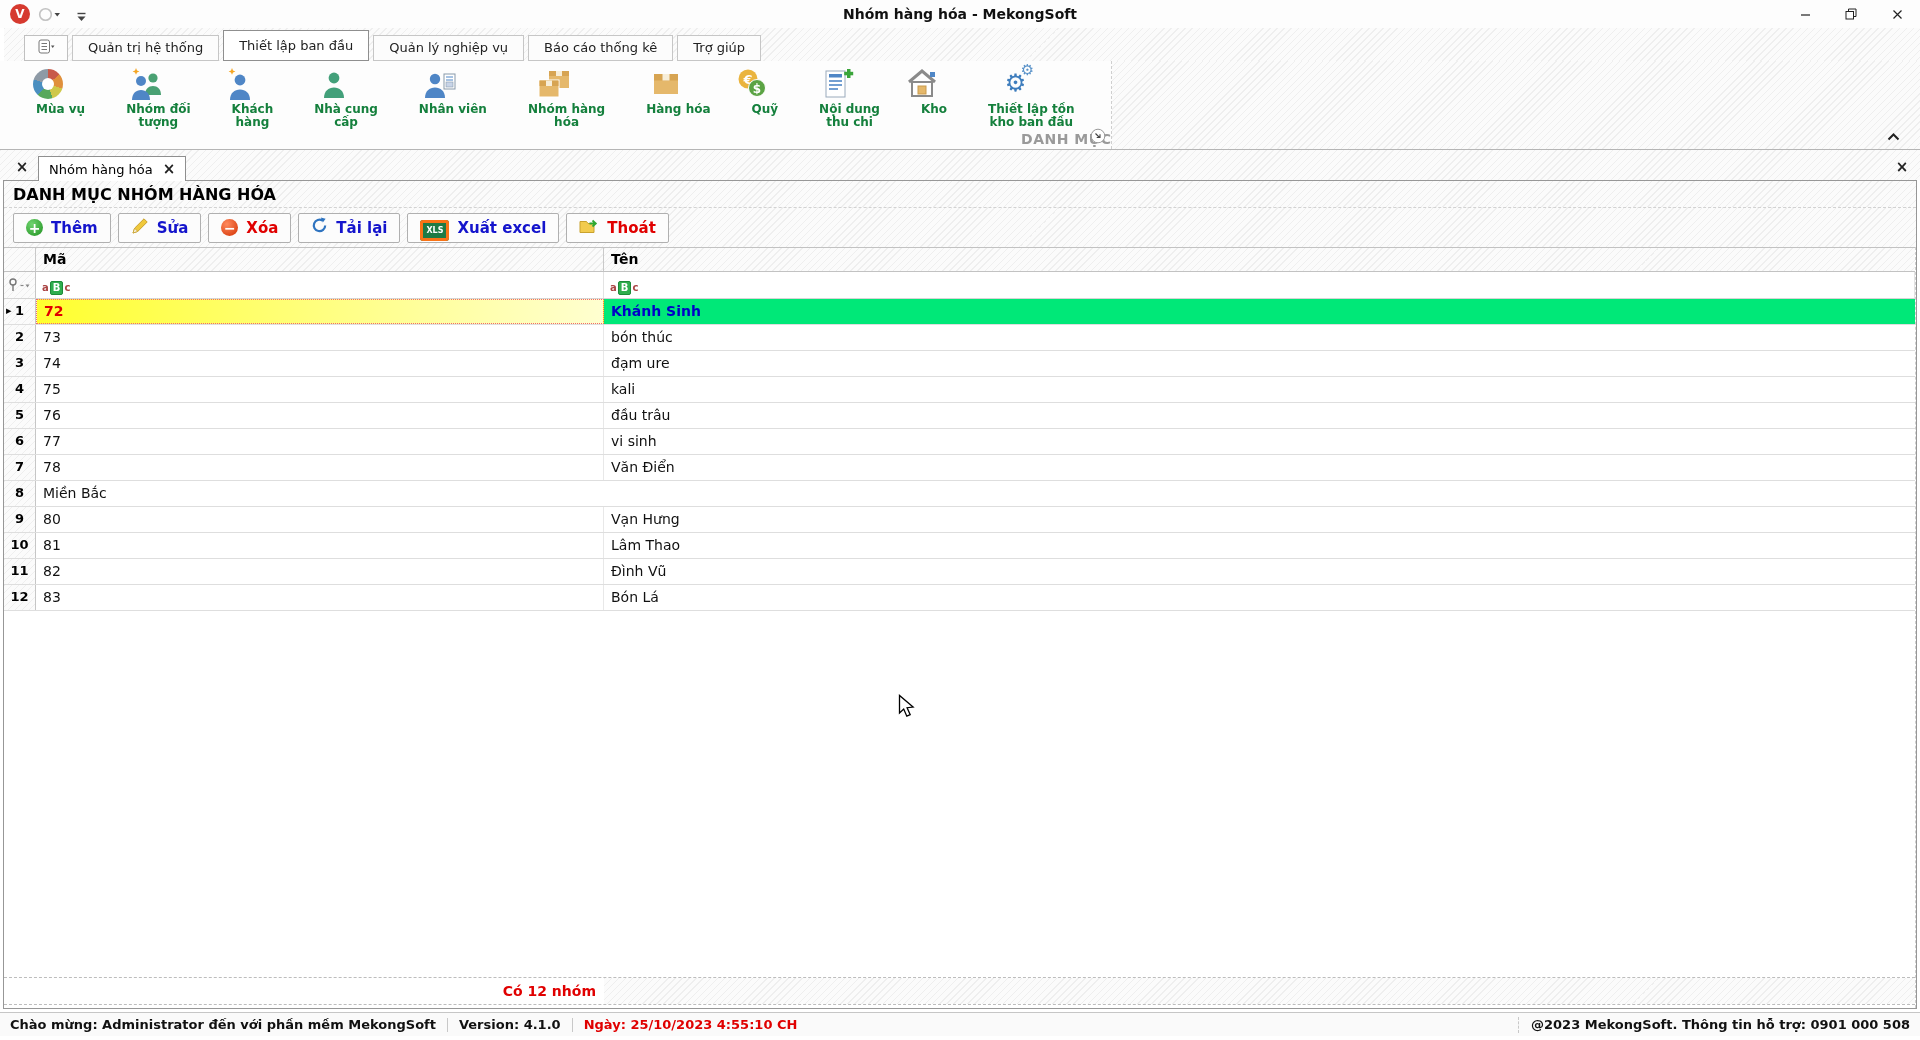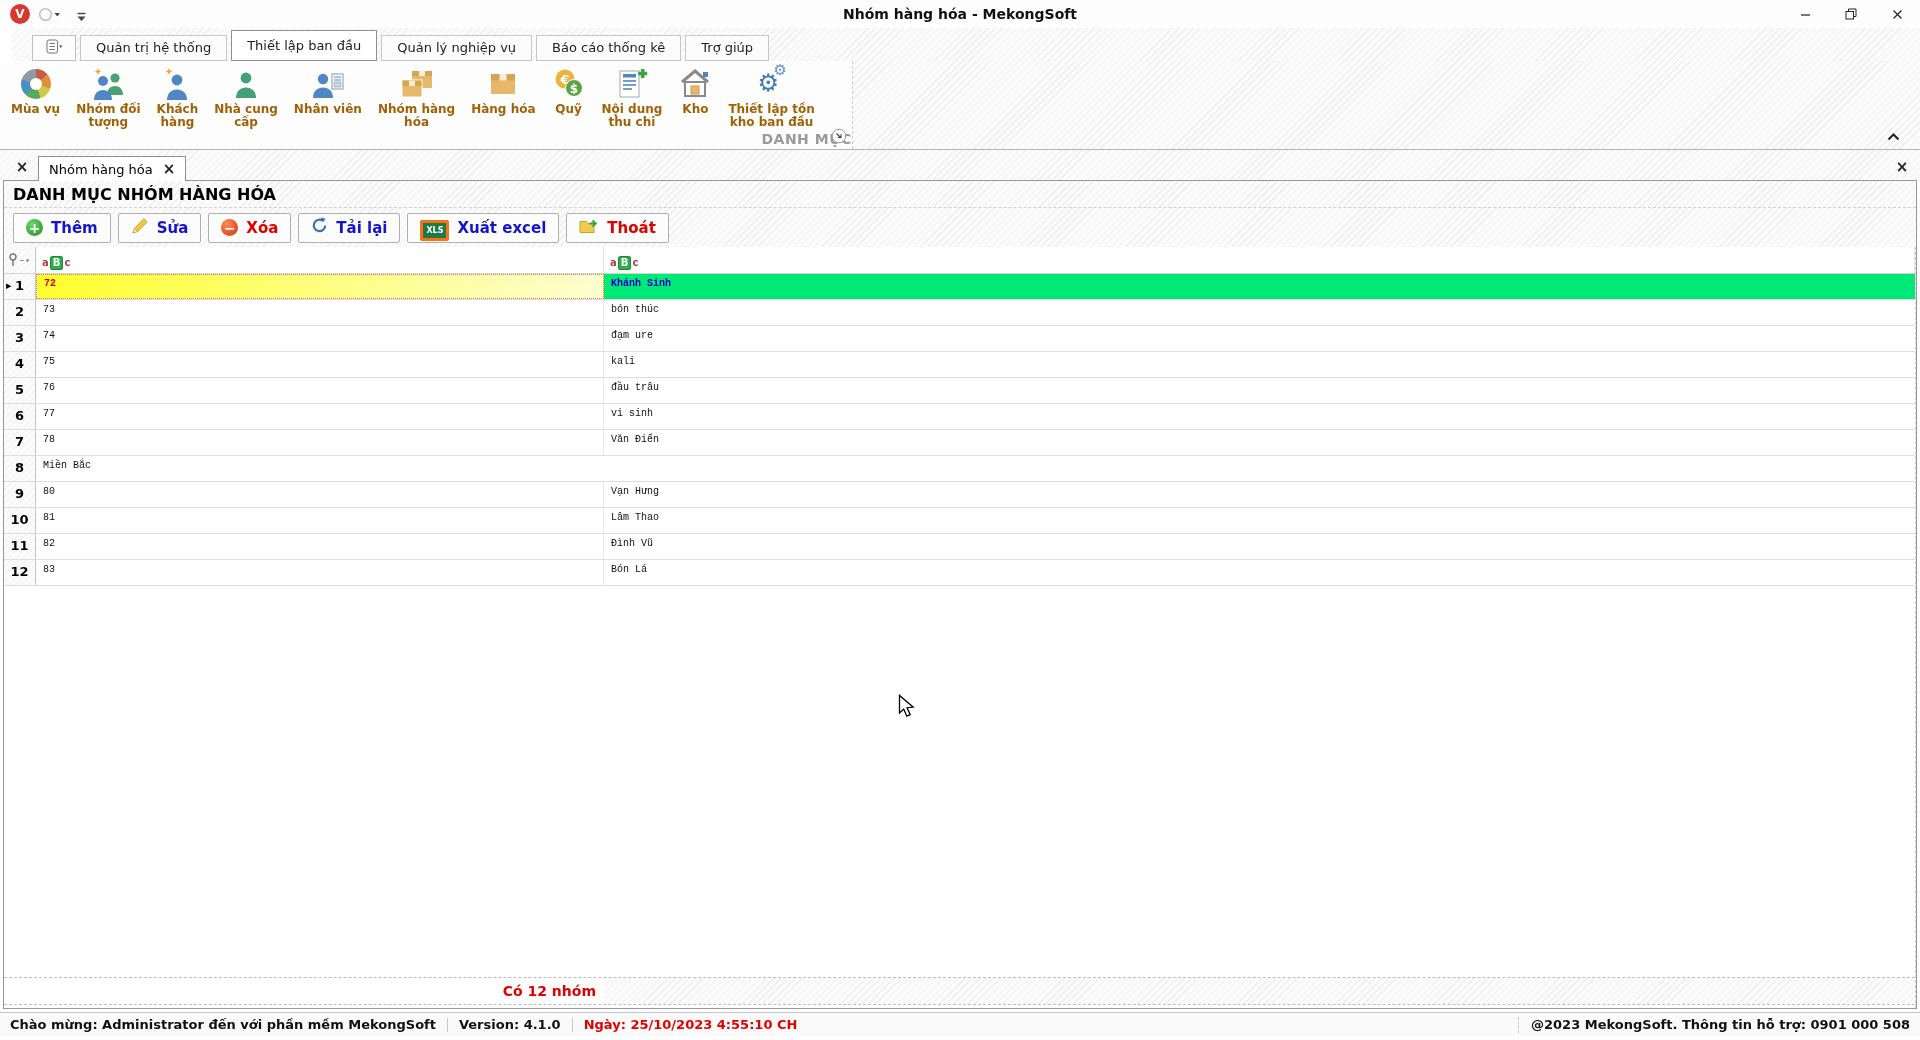--- a/index.html
+++ b/index.html
@@ -10,33 +10,33 @@
   
   .titlebar{position:absolute;top:0;left:0;right:0;height:28px;background:#fdfdfd;}
   .logo{position:absolute;left:10px;top:4px;width:20px;height:20px;border-radius:50%;background:#d63a2f;color:#fff;font-weight:bold;font-size:12px;display:flex;align-items:center;justify-content:center;}
   .qat1{position:absolute;left:38px;top:7px;}
   .qat2{position:absolute;left:76px;top:8px;}
   .wtitle{position:absolute;left:0;right:0;top:0;height:28px;display:flex;align-items:center;justify-content:center;font-size:14px;font-weight:600;color:#111;}
   .wctrls{position:absolute;right:0;top:0;height:28px;display:flex;}
   .wbtn{width:46px;height:28px;display:flex;align-items:center;justify-content:center;cursor:pointer;}
 
   
-  .ribbontabs{position:absolute;top:28px;left:12px;right:0;height:33px;display:flex;align-items:flex-end;padding-left:20px;box-sizing:border-box;}
+  .ribbontabs{position:absolute;top:28px;left:4px;right:0;height:33px;display:flex;align-items:flex-end;padding-left:20px;box-sizing:border-box;}
   .appmenu{width:44px;height:26px;border:1px solid #c0c0c0;background:#fdfdfd;display:flex;align-items:center;justify-content:center;margin-right:4px;box-sizing:border-box;cursor:pointer;}
   #rtabs{display:flex;align-items:flex-end;}
   .rtab{height:26px;line-height:24px;padding:0 15px;border:1px solid #c6c6c6;background:#fcfcfc;margin-right:4px;font-size:13px;color:#222;box-sizing:border-box;cursor:pointer;white-space:nowrap;}
   .rtab.active{height:31px;line-height:29px;border-color:#8f8f8f;background:#fff;}
 
   
   .ribbonbody{position:absolute;top:61px;left:0;right:0;height:89px;border-bottom:1px solid #b5b5b5;box-sizing:border-box;}
   .rgroup{position:absolute;left:0;top:0;bottom:0;background:#fdfdfd;border-right:1px dashed #cfcfcf;padding:2px 30px 0 4px;}
   .ritems{display:flex;align-items:flex-start;gap:2px;}
   .ritem{display:flex;flex-direction:column;align-items:center;padding:2px 7px;cursor:pointer;}
   .ricon{height:38px;display:flex;align-items:center;justify-content:center;}
-  .rlabel{font-size:12px;font-weight:bold;line-height:13px;text-align:center;white-space:pre-line;color:#a16207;}
+  .rlabel{font-size:12px;font-weight:bold;line-height:13px;text-align:center;white-space:pre-line;color:#15803d;margin-left:25px;}
   .rcapt{position:absolute;bottom:2px;left:0;right:0;text-align:right;font-size:14px;font-weight:bold;color:#9a9a9a;letter-spacing:.5px;}
   .rlaunch{position:absolute;right:5px;bottom:1px;cursor:pointer;}
   .chev{position:absolute;right:20px;bottom:4px;cursor:pointer;}
 
   .donut{position:relative;display:inline-block;width:30px;height:30px;border-radius:50%;background:conic-gradient(#c85a4a 0 14%,#e0903c 14% 30%,#cfc84a 30% 45%,#58a85c 45% 62%,#4a8fc0 62% 80%,#8e9aa6 80% 100%);}
   .donut::after{content:"";position:absolute;left:9px;top:9px;width:12px;height:12px;border-radius:50%;background:#fff;}
   .gears{position:relative;display:inline-block;width:32px;height:34px;}
   .gears .g1{position:absolute;left:2px;top:4px;font-size:24px;color:#3e7dbd;line-height:1;}
   .gears .g2{position:absolute;left:18px;top:-4px;font-size:15px;color:#5b93c9;line-height:1;}
 
@@ -63,21 +63,21 @@
   .grid{position:absolute;top:66px;left:0;right:0;bottom:0;background:#fff;border-right:1px dashed #cfcfcf;box-sizing:border-box;}
   .ghead,.gfilter,.grow{display:grid;grid-template-columns:32px 568px 1fr;box-sizing:border-box;}
   .ghead{height:25px;border-top:1px solid #c2c2c2;border-bottom:1px solid #c2c2c2;}
   .hcell{border-right:1px solid #c9c9c9;font-weight:bold;font-size:14px;color:#000;padding:3px 0 0 7px;box-sizing:border-box;}
   .hcell:last-child{border-right:none;}
   .gfilter{height:27px;border-bottom:1px solid #d5d5d5;}
   .fcell{background:#fff;border-right:1px solid #e3e3e3;display:flex;align-items:center;padding-left:6px;box-sizing:border-box;}
   .find{border-right:1px solid #c6c6c6;display:flex;align-items:center;justify-content:center;}
   .grow{height:26px;border-bottom:1px solid #dedede;cursor:pointer;}
   .gind{border-right:1px solid #c6c6c6;text-align:center;font-weight:bold;font-size:13px;color:#000;padding-top:4px;position:relative;box-sizing:border-box;}
-  .gcell{font-size:10px;color:#111;padding:4px 0 0 7px;border-right:1px solid #e8e8e8;box-sizing:border-box;overflow:hidden;white-space:nowrap;font-family:Liberation Mono, monospace;}
+  .gcell{font-size:14px;color:#111;padding:4px 0 0 7px;border-right:1px solid #e8e8e8;box-sizing:border-box;overflow:hidden;white-space:nowrap;}
   .gcell.ten{border-right:none;}
   .grow.sel .gcell.ma{background:linear-gradient(90deg,#ffff2e,#ffffd0);color:#e00000;font-weight:bold;border:1px dotted #f26a6a;padding-top:3px;}
   .grow.sel .gcell.ten{background:#00e878;color:#0000c8;font-weight:bold;}
   .selarrow{position:absolute;left:2px;top:5px;font-size:11px;color:#000;}
   .gfoot{position:absolute;left:0;right:0;bottom:3px;height:28px;border-top:1px dashed #bdbdbd;border-bottom:1px dashed #bdbdbd;display:flex;box-sizing:border-box;}
   .gfoot-left{width:600px;display:flex;align-items:center;justify-content:flex-end;padding-right:8px;font-weight:bold;font-size:14px;color:#e00000;background:#fff;box-sizing:border-box;}
   .gfoot-right{flex:1;}
 
   
   .abc i{font-style:normal;font-size:10px;color:#aa4444;font-weight:bold;}
@@ -347,20 +347,25 @@
         <button class="tbtn red">
           <span class="ticon"><svg width="20" height="17" viewBox="0 0 20 17">
               <path d="M1 4.5h6.5l1.5 2H15v9H1z" fill="#f2cb4e" stroke="#c9a22e"></path>
               <path d="M10.5 6.5h5.5M13.5 3.5l3.3 3-3.3 3" fill="none" stroke="#2fa832" stroke-width="1.8"></path>
             </svg></span>
           <span class="tlabel">Thoát</span>
         </button>
       </div>
 
     <div class="grid">
+      <div class="ghead">
+        <div class="hcell hatch"></div>
+        <div class="hcell hatch">Mã</div>
+        <div class="hcell hatch">Tên</div>
+      </div>
       <div class="gfilter">
         <div class="find hatch">
             <svg width="26" height="16" viewBox="0 0 26 16">
               <circle cx="6" cy="5" r="3" fill="none" stroke="#777" stroke-width="1.4"></circle>
               <line x1="6" y1="8" x2="6" y2="14" stroke="#777" stroke-width="1.4"></line>
               <line x1="13.5" y1="8.5" x2="16.5" y2="8.5" stroke="#888" stroke-width="1.2"></line>
               <path d="M18.5 7.5h4l-2 3z" fill="#888"></path>
             </svg>
           </div>
         <div class="fcell">

